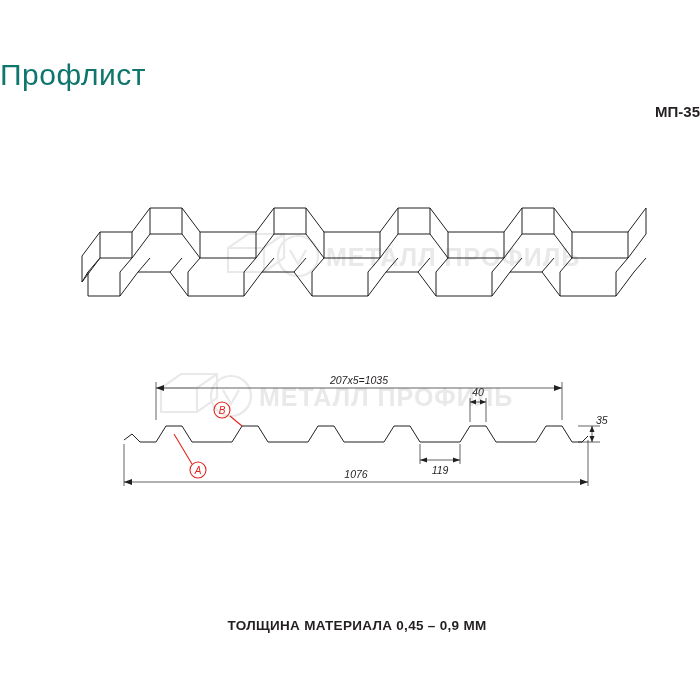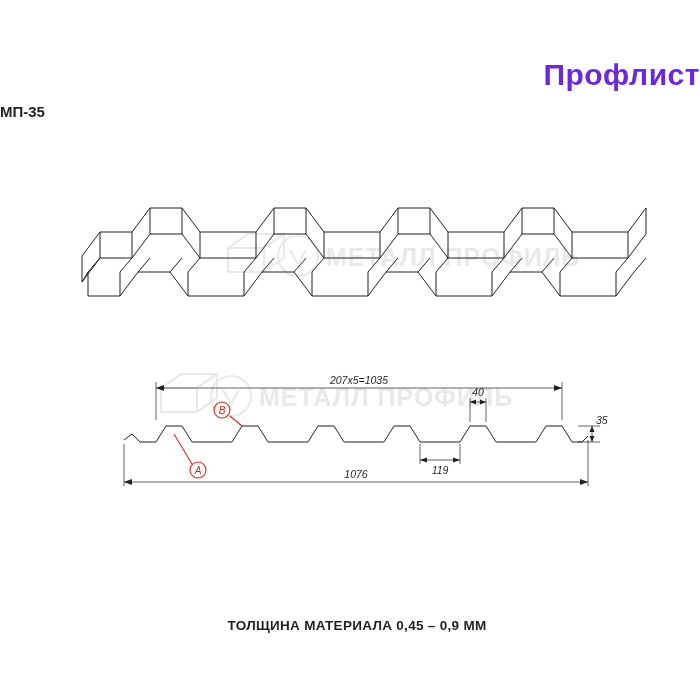--- a/index.html
+++ b/index.html
@@ -17,32 +17,32 @@
   }
   .page {
     position: absolute;
     inset: 0;
   }
   .title {
     position: absolute;
     top: 58px;
     left: 0;
     width: 700px;
-    text-align: right;
+    text-align: left;
     font-size: 30px;
-    font-weight: bold;
+    font-weight: normal;
     letter-spacing: 0.5px;
-    color: #6d28d9;
+    color: #0f766e;
   }
   .subtitle {
     position: absolute;
     top: 103px;
     left: 0;
     width: 700px;
-    text-align: left;
+    text-align: right;
     font-size: 15px;
     font-weight: bold;
     color: #231f20;
   }
   .footer-note {
     position: absolute;
     top: 618px;
     left: 7px;
     width: 700px;
     text-align: center;

